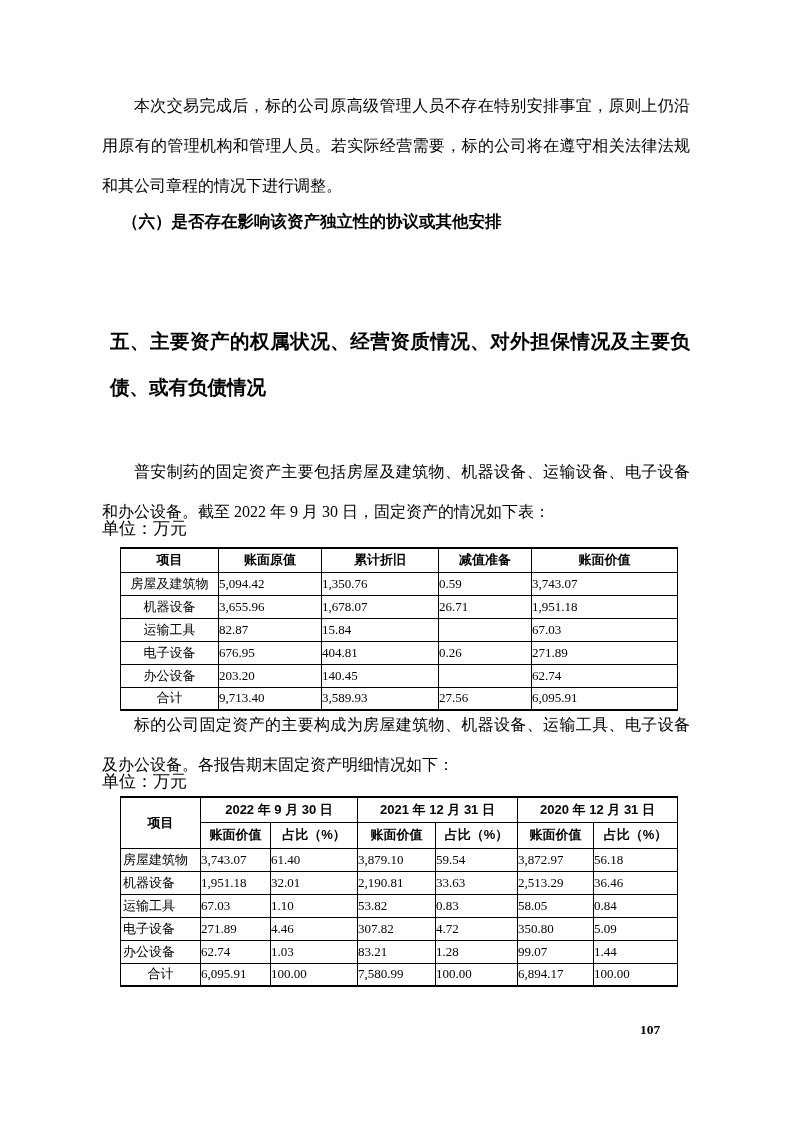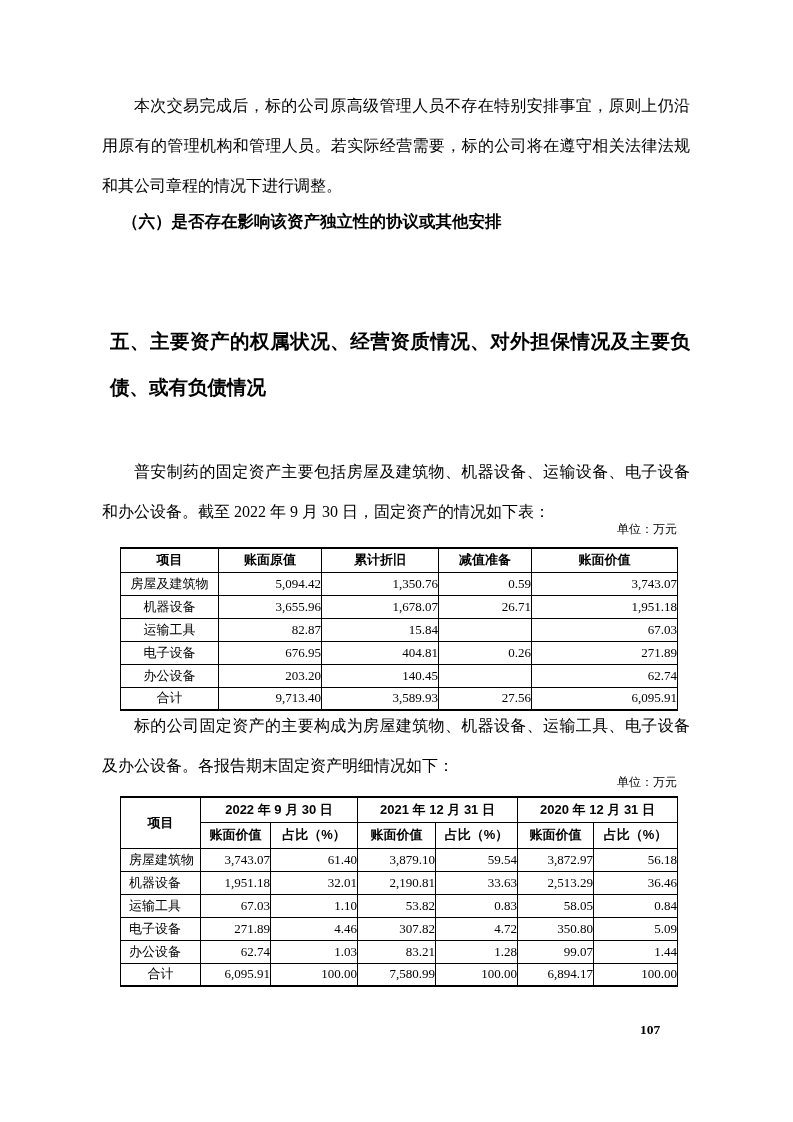--- a/index.html
+++ b/index.html
@@ -38,23 +38,23 @@
     padding-left: 8px;
     font-size: 19.5px;
     line-height: 46px;
     font-weight: bold;
     text-align: justify;
     font-family: "Liberation Sans", "DejaVu Sans", sans-serif;
   }
   .unit-label {
     left: 102px;
     width: 575px;
-    font-size: 12px;
+    font-size: 17px;
     line-height: 24px;
-    text-align: right;
+    text-align: left;
     font-family: "Liberation Serif", "DejaVu Serif", serif;
   }
   table.datatable {
     position: absolute;
     left: 120px;
     width: 557px;
     border-collapse: collapse;
     table-layout: fixed;
     border-top: 2.5px solid #000;
     border-bottom: 2.5px solid #000;
@@ -68,23 +68,23 @@
   table.datatable th {
     font-family: "Liberation Sans", "DejaVu Sans", sans-serif;
     font-weight: bold;
     font-size: 13px;
     text-align: center;
   }
   table.datatable td {
     font-family: "Liberation Serif", "DejaVu Serif", serif;
     font-size: 13px;
   }
-  td.num { text-align: right; }
+  td.num { text-align: left; }
   td.lbl-center { text-align: center; }
-  td.lbl-left { text-align: left; padding-left: 8px; }
+  td.lbl-left { text-align: left; padding-left: 2px; }
   #table1 tr { height: 23px; }
   #table1 tr.head-row { height: 24px; }
   #table2 tr { height: 23px; }
   #table2 tr.head-row1 { height: 25px; }
   #table2 tr.head-row2 { height: 26px; }
   .page-number {
     left: 600px;
     width: 100px;
     text-align: center;
     font-size: 13.5px;
@@ -165,21 +165,21 @@
       <tr>
         <td class="lbl-center">合计</td>
         <td class="num">9,713.40</td>
         <td class="num">3,589.93</td>
         <td class="num">27.56</td>
         <td class="num">6,095.91</td>
       </tr>
     </tbody>
   </table>
 
-  <p class="abs body-text" style="top: 706px;">标的公司固定资产的主要构成为房屋建筑物、机器设备、运输工具、电子设备及办公设备。各报告期末固定资产明细情况如下：</p>
+  <p class="abs body-text" style="top: 706px; font-family: Liberation Mono, monospace;">标的公司固定资产的主要构成为房屋建筑物、机器设备、运输工具、电子设备及办公设备。各报告期末固定资产明细情况如下：</p>
 
   <div class="abs unit-label" style="top: 770px;">单位：万元</div>
 
   <table class="datatable" id="table2" style="top: 796px;">
     <colgroup>
       <col style="width:80px">
         <col style="width:70px">
         <col style="width:87px">
       <col style="width:78px">
         <col style="width:82px">

